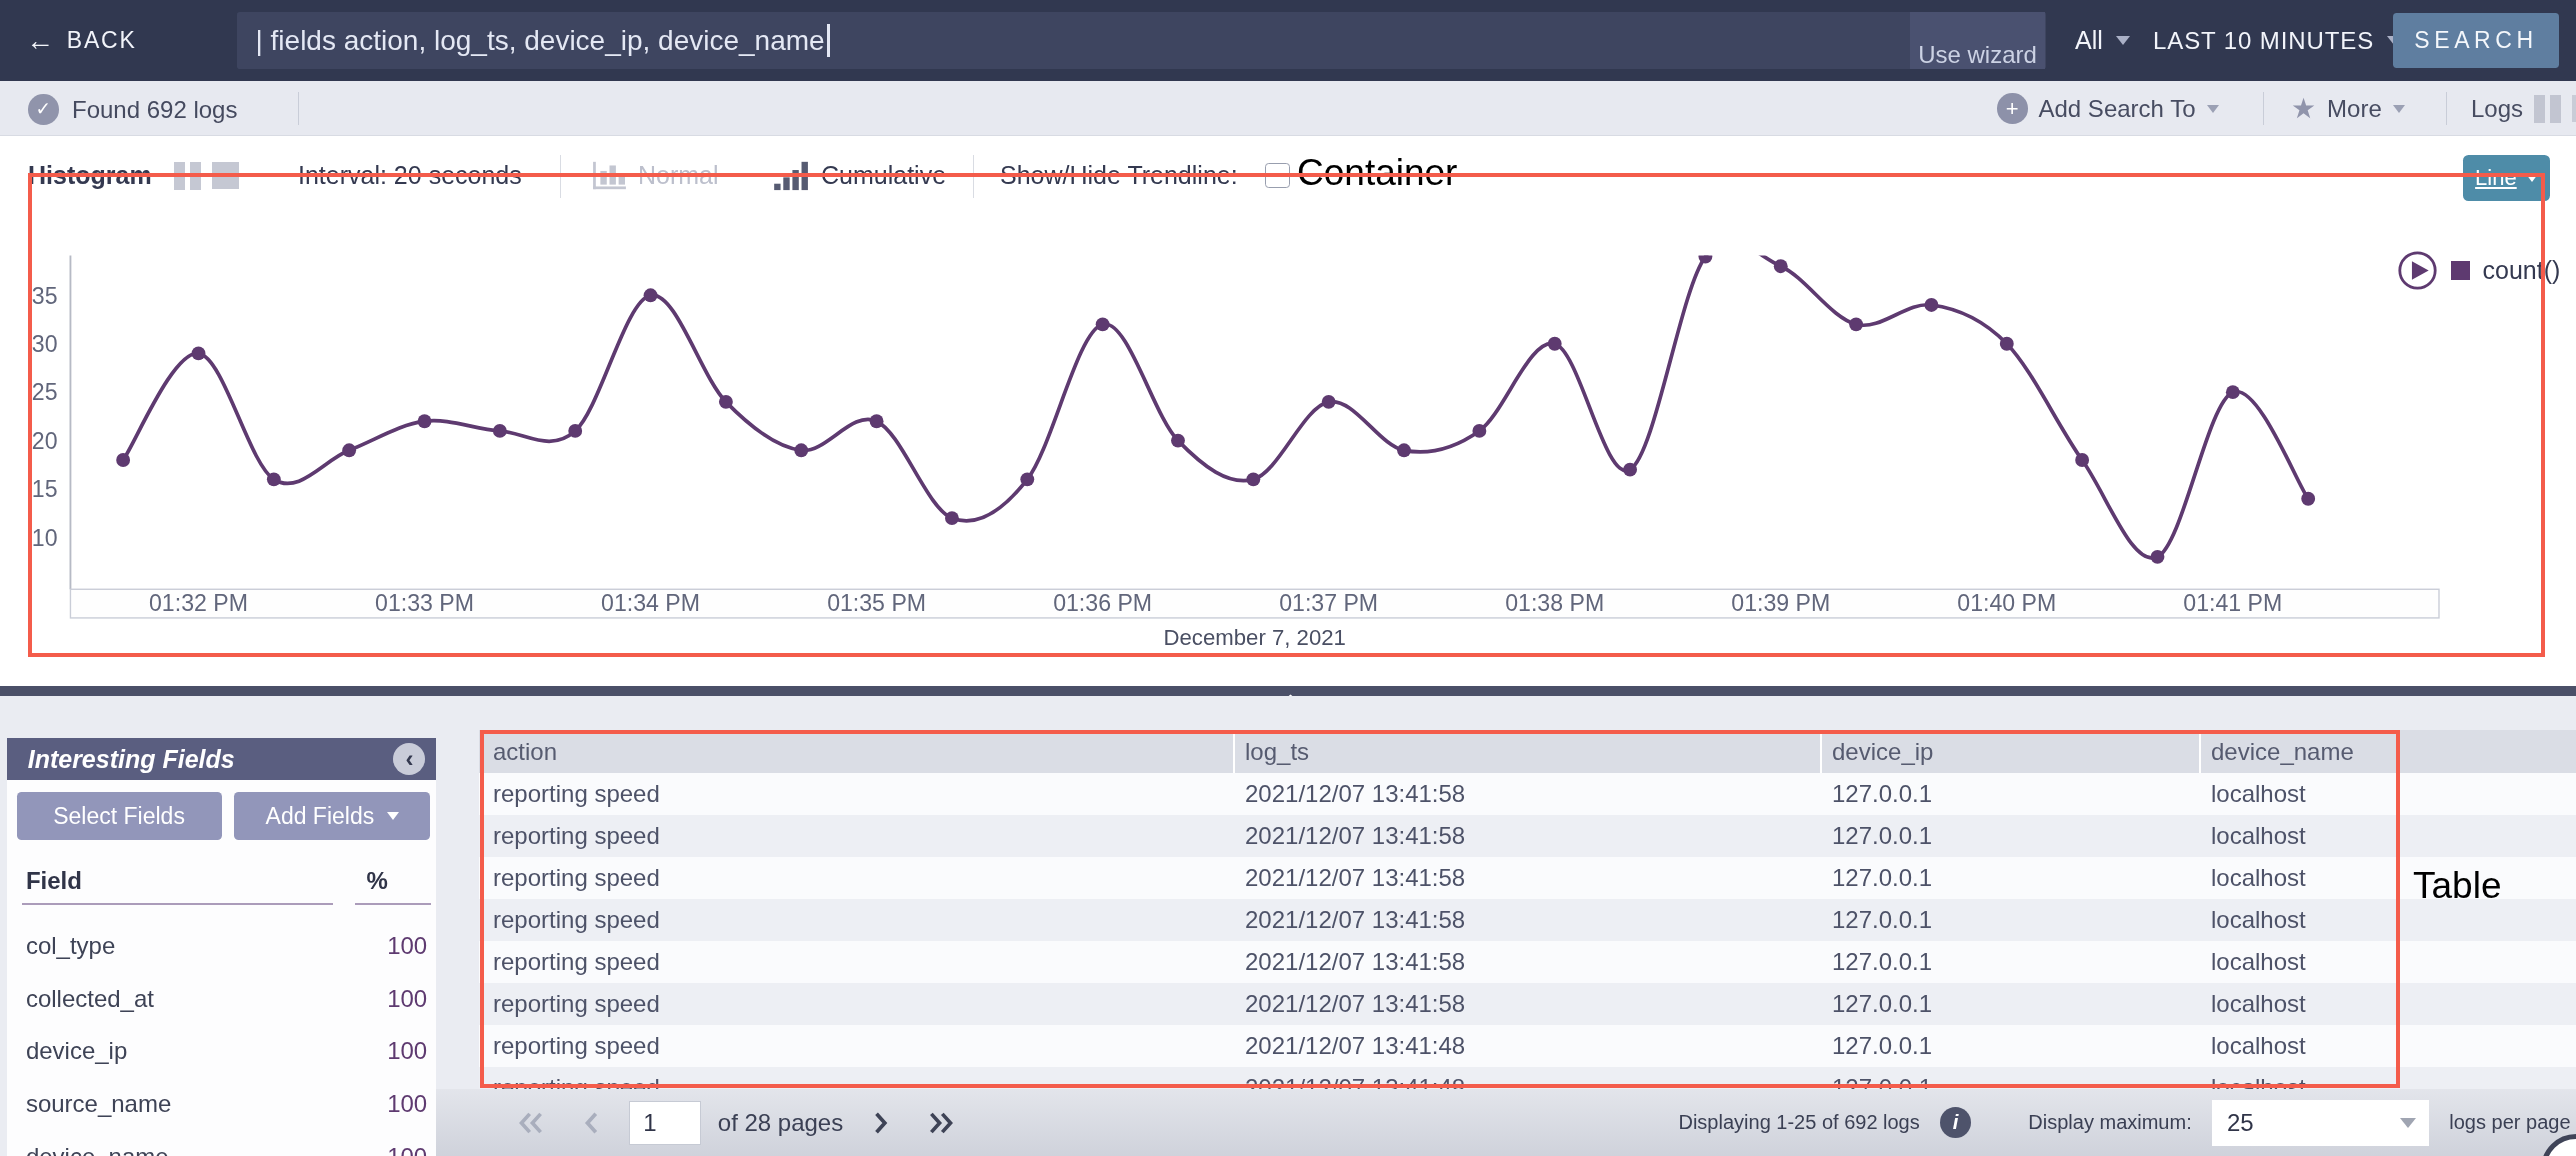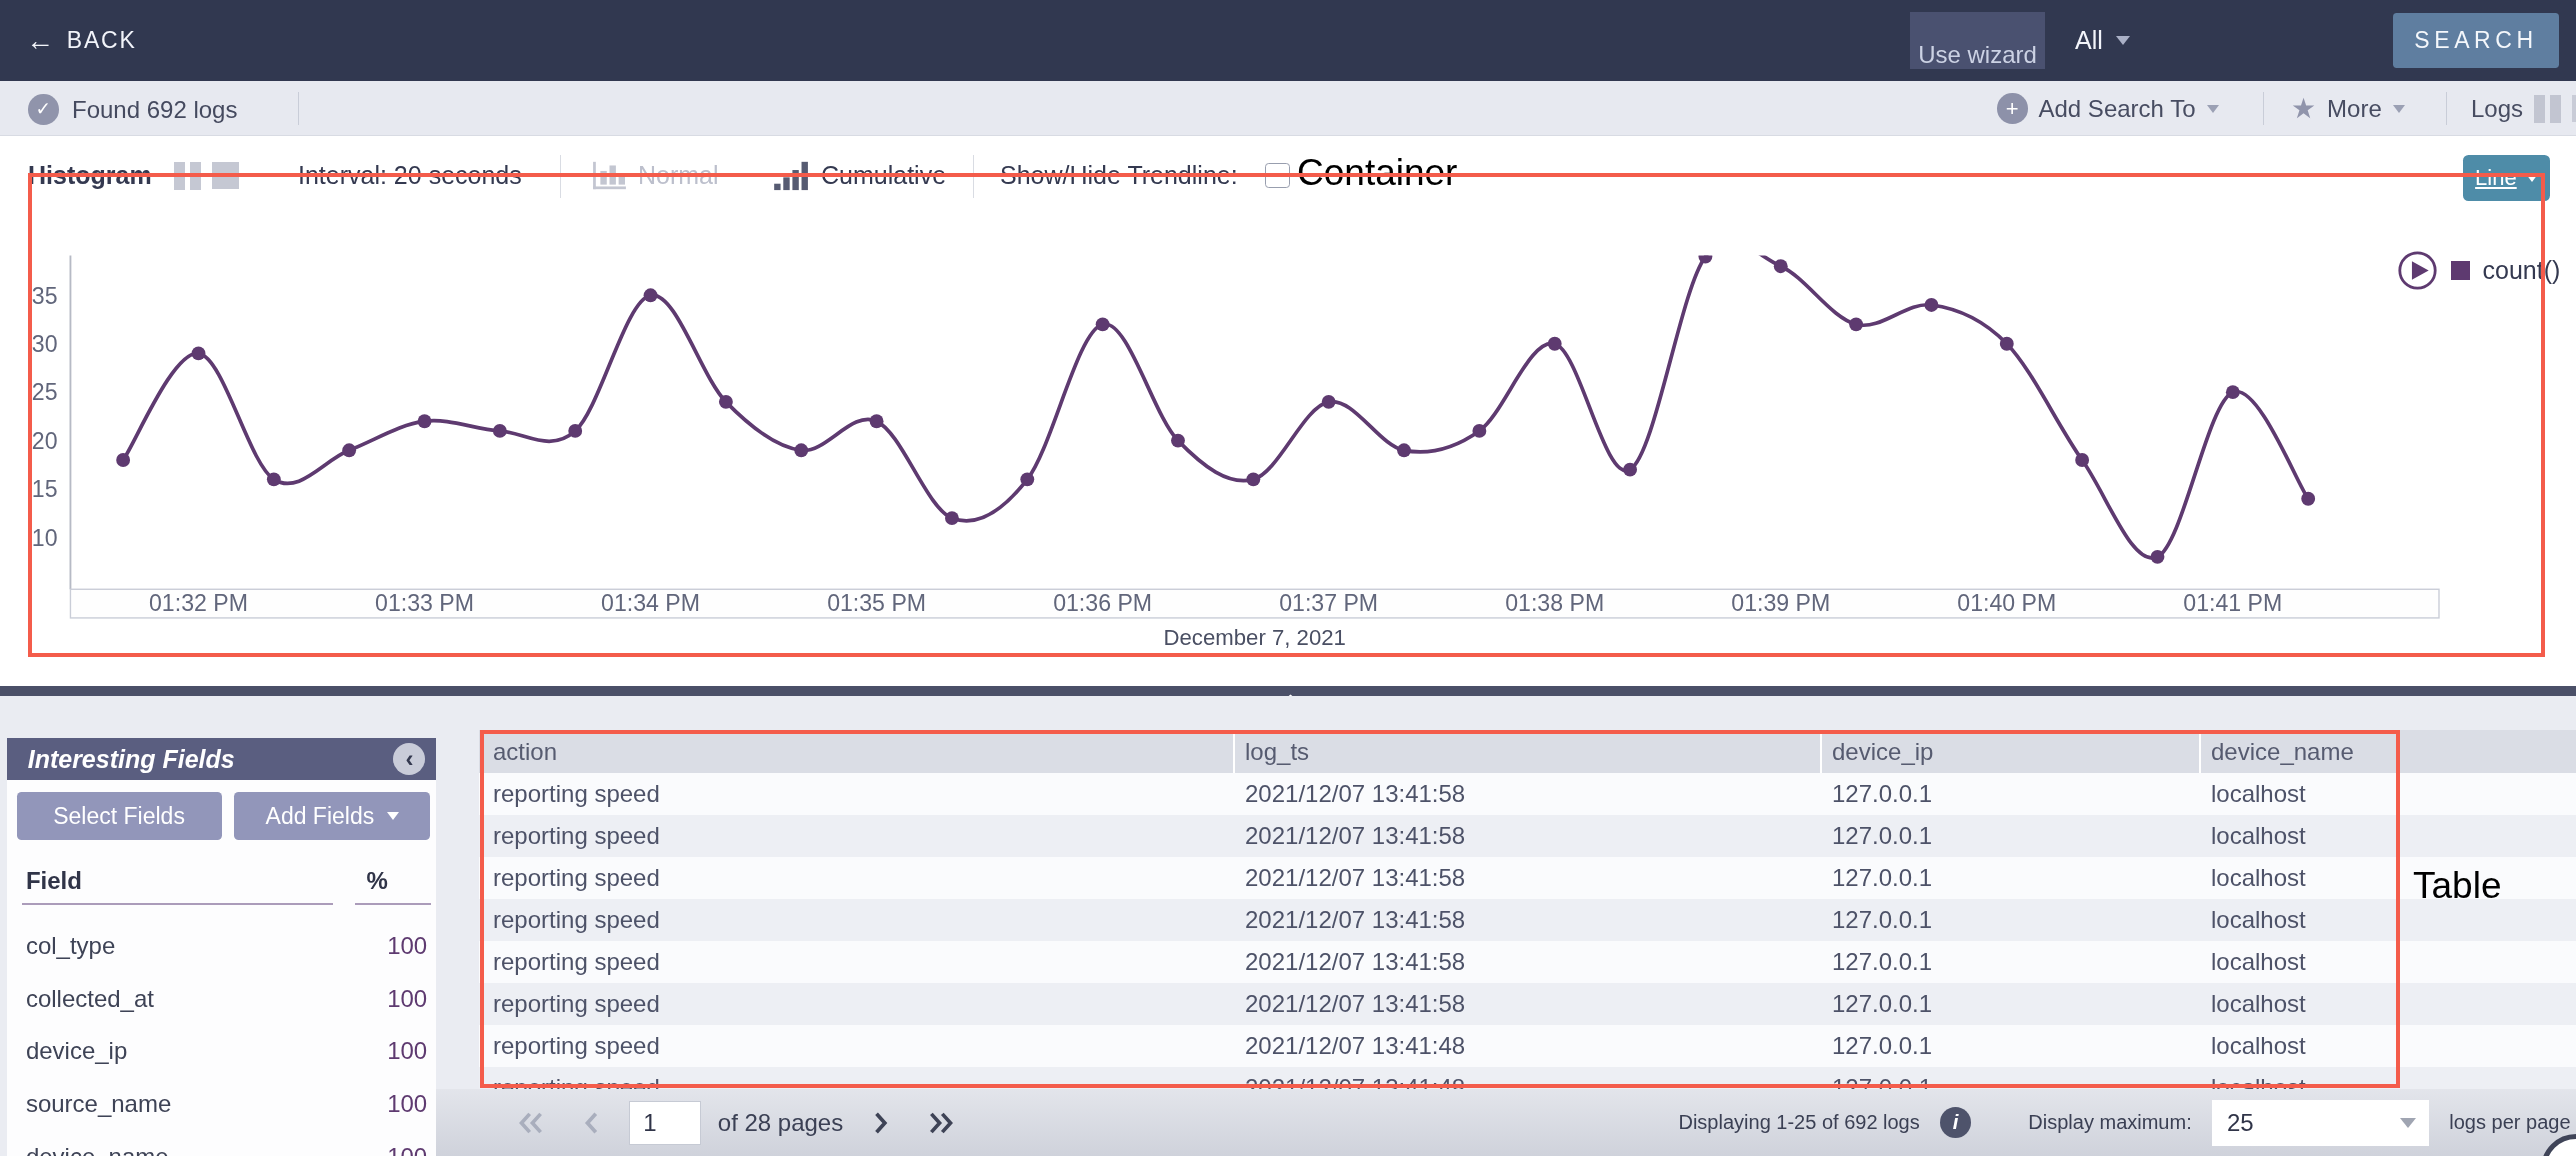--- a/index.html
+++ b/index.html
@@ -101,25 +101,33 @@
 </head>
 <body>
 
 <div class="screen">
 
   <div class="navbar">
     <div class="back">
       <span class="back-arrow">←</span>
       <span>BACK</span>
     </div>
+    <div class="search-input">
+      <span>| fields action, log_ts, device_ip, device_name</span>
+        <span class="caret"></span>
+    </div>
     <div class="use-wizard">
       <span>Use wizard</span>
     </div>
     <div class="nav-dd" style="left:2075px; font-size:25px;">
       <span>All</span>
+      <span class="tri"></span>
+    </div>
+    <div class="nav-dd" style="left:2153px; font-size:24px; letter-spacing:0.9px;">
+      <span>LAST 10 MINUTES</span>
       <span class="tri"></span>
     </div>
     <div class="search-btn">
       <span>SEARCH</span>
     </div>
   </div>
 
   <div class="statusbar">
     <div class="circle-icon check-circle">✓</div>
     <div class="found">Found 692 logs</div>

